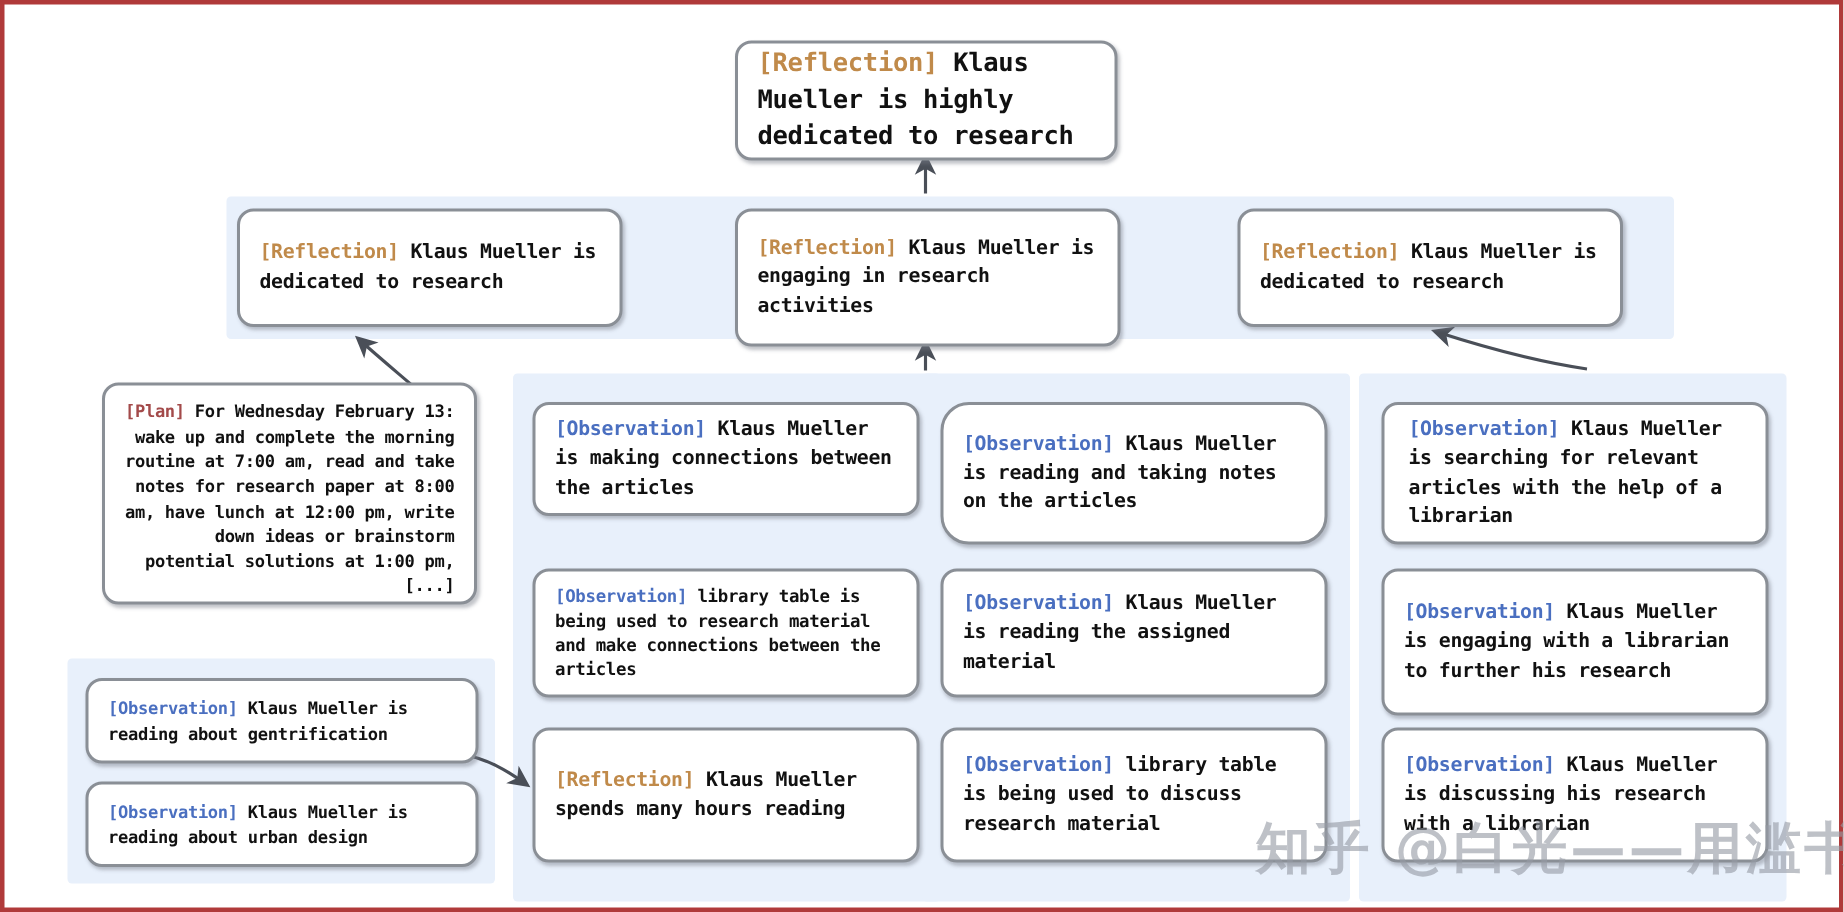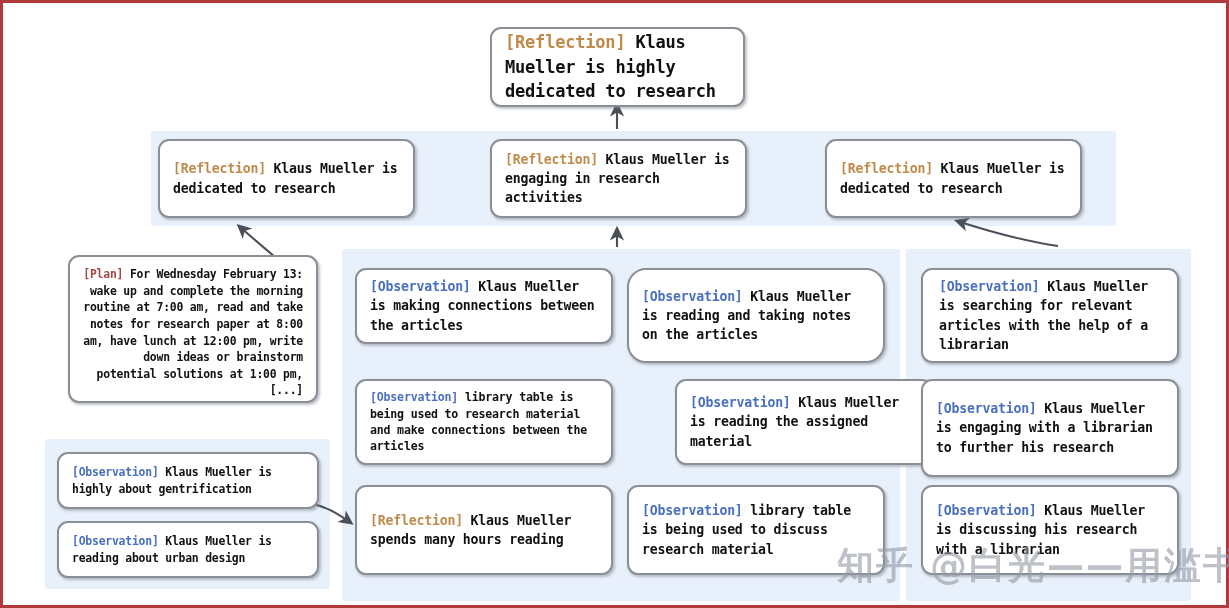--- a/index.html
+++ b/index.html
@@ -73,41 +73,41 @@
       <span class="tag-reflection">[Reflection]</span><span> Klaus Mueller is highly dedicated to research</span>
     </span>
   </div>
 
   <div class="node fs13" style="left:155px;top:136px;width:257px;height:79px;">
     <span class="txt">
       <span class="tag-reflection">[Reflection]</span><span> Klaus Mueller is dedicated to research</span>
     </span>
   </div>
 
-  <div class="node fs13" style="left:487px;top:136px;width:257px;height:79px;">
+  <div class="node fs13" style="left:487px;top:136px;width:257px;height:92px;">
     <span class="txt">
       <span class="tag-reflection">[Reflection]</span><span> Klaus Mueller is engaging in research activities</span>
     </span>
   </div>
 
   <div class="node fs13" style="left:822px;top:136px;width:257px;height:79px;">
     <span class="txt">
       <span class="tag-reflection">[Reflection]</span><span> Klaus Mueller is dedicated to research</span>
     </span>
   </div>
 
   <div class="node fs11" style="left:65px;top:252px;width:250px;height:148px;align-items:flex-start;padding:9px 13px;text-align:right;">
     <span class="txt">
       <span class="tag-plan">[Plan]</span><span> For Wednesday February 13: wake up and complete the morning routine at 7:00 am, read and take notes for research paper at 8:00 am, have lunch at 12:00 pm, write down ideas or brainstorm potential solutions at 1:00 pm, [...]</span>
     </span>
   </div>
 
   <div class="node fs11" style="left:54px;top:449px;width:262px;height:57px;">
     <span class="txt">
-      <span class="tag-observation">[Observation]</span><span> Klaus Mueller is highly about gentrification</span>
+      <span class="tag-observation">[Observation]</span><span> Klaus Mueller is reading about gentrification</span>
     </span>
   </div>
   <div class="node fs11" style="left:54px;top:518px;width:262px;height:57px;">
     <span class="txt">
       <span class="tag-observation">[Observation]</span><span> Klaus Mueller is reading about urban design</span>
     </span>
   </div>
 
   <div class="node fs13" style="left:352px;top:265px;width:258px;height:76px;border-radius:11px;">
     <span class="txt">
@@ -123,21 +123,21 @@
     <span class="txt">
       <span class="tag-reflection">[Reflection]</span><span> Klaus Mueller spends many hours reading</span>
     </span>
   </div>
 
   <div class="node fs13" style="left:624px;top:265px;width:258px;height:95px;border-radius:19px;">
     <span class="txt">
       <span class="tag-observation">[Observation]</span><span> Klaus Mueller is reading and taking notes on the articles</span>
     </span>
   </div>
-  <div class="node fs13" style="left:624px;top:376px;width:258px;height:86px;margin-left:48px;">
+  <div class="node fs13" style="left:624px;top:376px;width:258px;height:86px;">
     <span class="txt">
       <span class="tag-observation">[Observation]</span><span> Klaus Mueller is reading the assigned material</span>
     </span>
   </div>
   <div class="node fs13" style="left:624px;top:482px;width:258px;height:90px;">
     <span class="txt">
       <span class="tag-observation">[Observation]</span><span> library table is being used to discuss research material</span>
     </span>
   </div>
 

